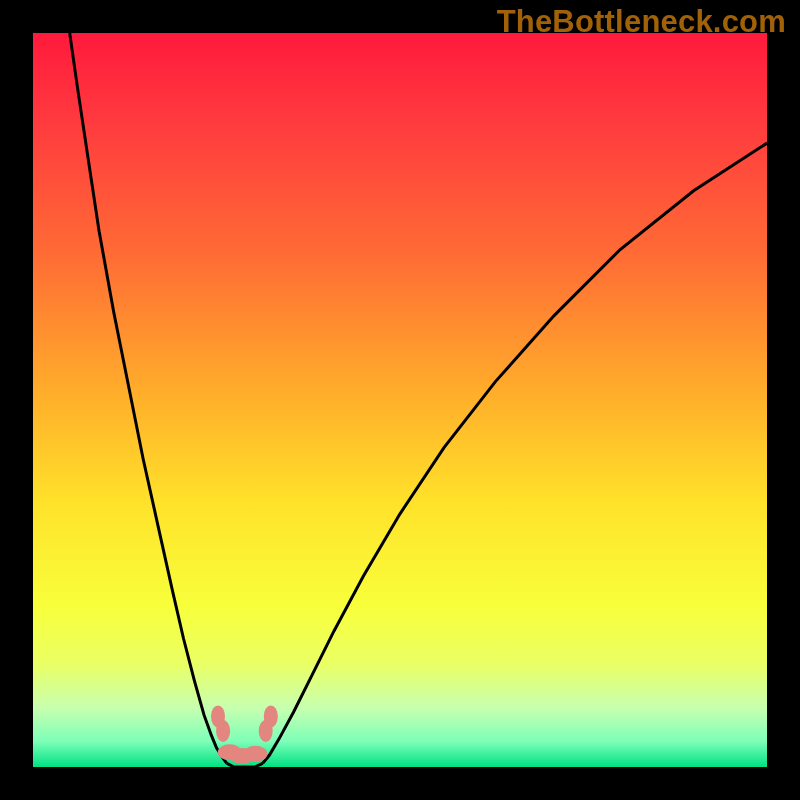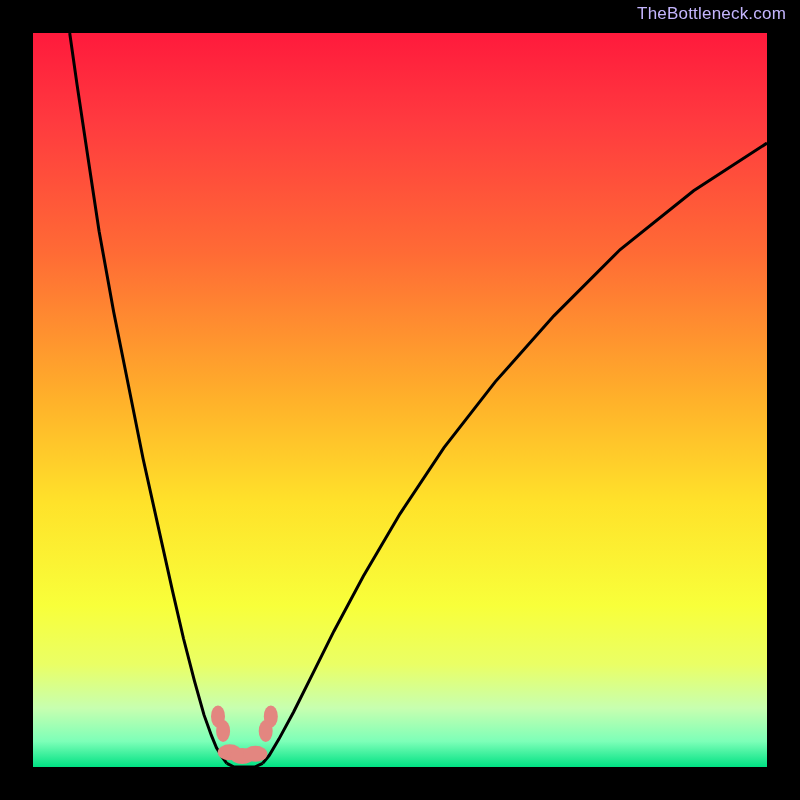--- a/index.html
+++ b/index.html
@@ -16,23 +16,23 @@
     left: 0;
     top: 0;
     width: 800px;
     height: 800px;
     background: #000;
   }
   .watermark {
     position: absolute;
     top: 4px;
     right: 14px;
-    color: #c4b5fd;
-    font-size: 17px;
-    font-weight: 400;
+    color: #a16207;
+    font-size: 31px;
+    font-weight: 700;
     letter-spacing: 0.2px;
   }
   .plot {
     position: absolute;
     left: 33px;
     top: 33px;
     width: 734px;
     height: 734px;
   }
   .plot svg {

